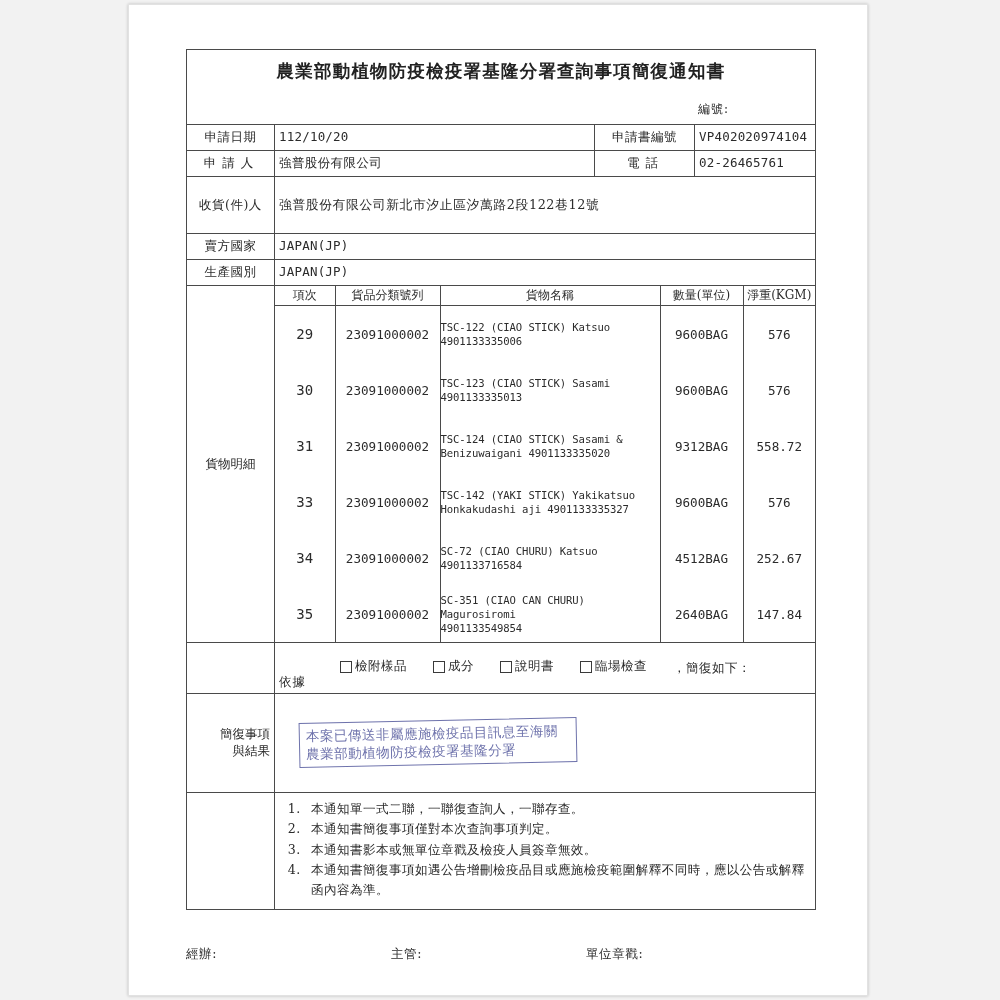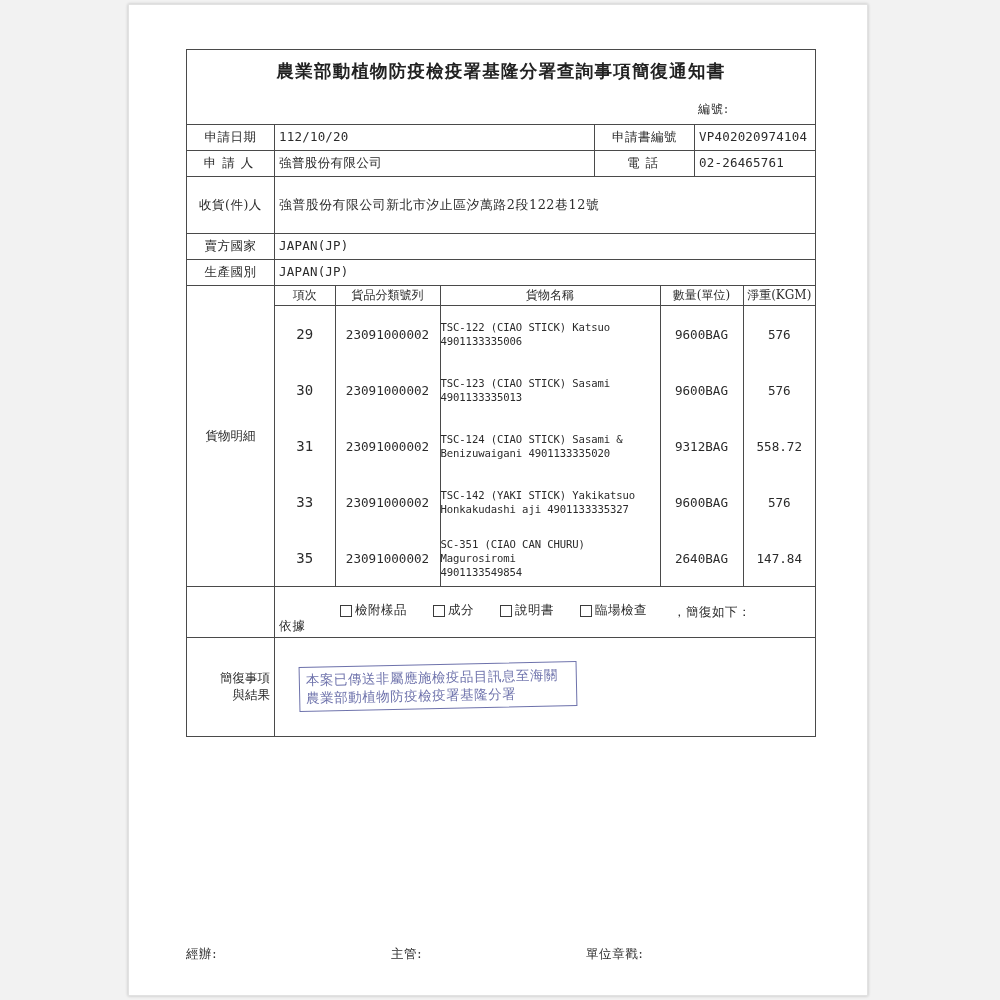--- a/index.html
+++ b/index.html
@@ -389,20 +389,30 @@
                     <td class="c-seq">33</td>
                     <td class="c-code vline">23091000002</td>
                     <td class="c-name vline">
                       <div>TSC-142 (YAKI STICK) Yakikatsuo</div>
                       <div>Honkakudashi aji 4901133335327</div>
                     </td>
                     <td class="c-qty vline">9600BAG</td>
                     <td class="c-net vline">576</td>
                   </tr>
                   <tr class="goods-row">
+                    <td class="c-seq">34</td>
+                    <td class="c-code vline">23091000002</td>
+                    <td class="c-name vline">
+                      <div>SC-72 (CIAO CHURU) Katsuo</div>
+                      <div>4901133716584</div>
+                    </td>
+                    <td class="c-qty vline">4512BAG</td>
+                    <td class="c-net vline">252.67</td>
+                  </tr>
+                  <tr class="goods-row">
                     <td class="c-seq">35</td>
                     <td class="c-code vline">23091000002</td>
                     <td class="c-name vline">
                       <div>SC-351 (CIAO CAN CHURU) Magurosiromi</div>
                       <div>4901133549854</div>
                     </td>
                     <td class="c-qty vline">2640BAG</td>
                     <td class="c-net vline">147.84</td>
                   </tr>
                 </tbody>
@@ -439,20 +449,31 @@
           <div>與結果</div>
         </td>
         <td class="reply-body" colspan="3">
           <div class="stamp" style="color: rgb(90, 95, 160); border-color: rgb(90, 95, 160);">
             <div class="stamp-line">本案已傳送非屬應施檢疫品目訊息至海關</div>
             <div class="stamp-line">農業部動植物防疫檢疫署基隆分署</div>
           </div>
         </td>
       </tr>
 
+      <tr>
+        <td class="notes-empty"></td>
+        <td class="notes-cell" colspan="3">
+          <ol class="notes" id="notes-list">
+                <li>本通知單一式二聯，一聯復查詢人，一聯存查。</li>
+                <li>本通知書簡復事項僅對本次查詢事項判定。</li>
+                <li>本通知書影本或無單位章戳及檢疫人員簽章無效。</li>
+                <li>本通知書簡復事項如遇公告增刪檢疫品目或應施檢疫範圍解釋不同時，應以公告或解釋函內容為準。</li>
+              </ol>
+        </td>
+      </tr>
     </tbody>
       </table>
   </div>
 
   <div id="signature">
     <div class="sig-row">
       <div class="sig-a">經辦:</div>
       <div class="sig-b">主管:</div>
       <div class="sig-c">單位章戳:</div>
     </div>

